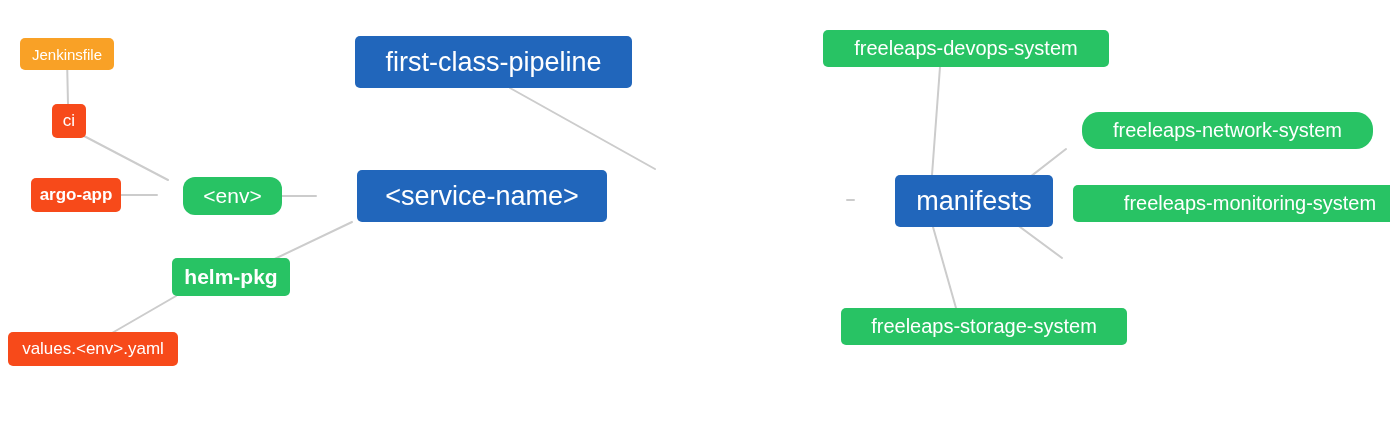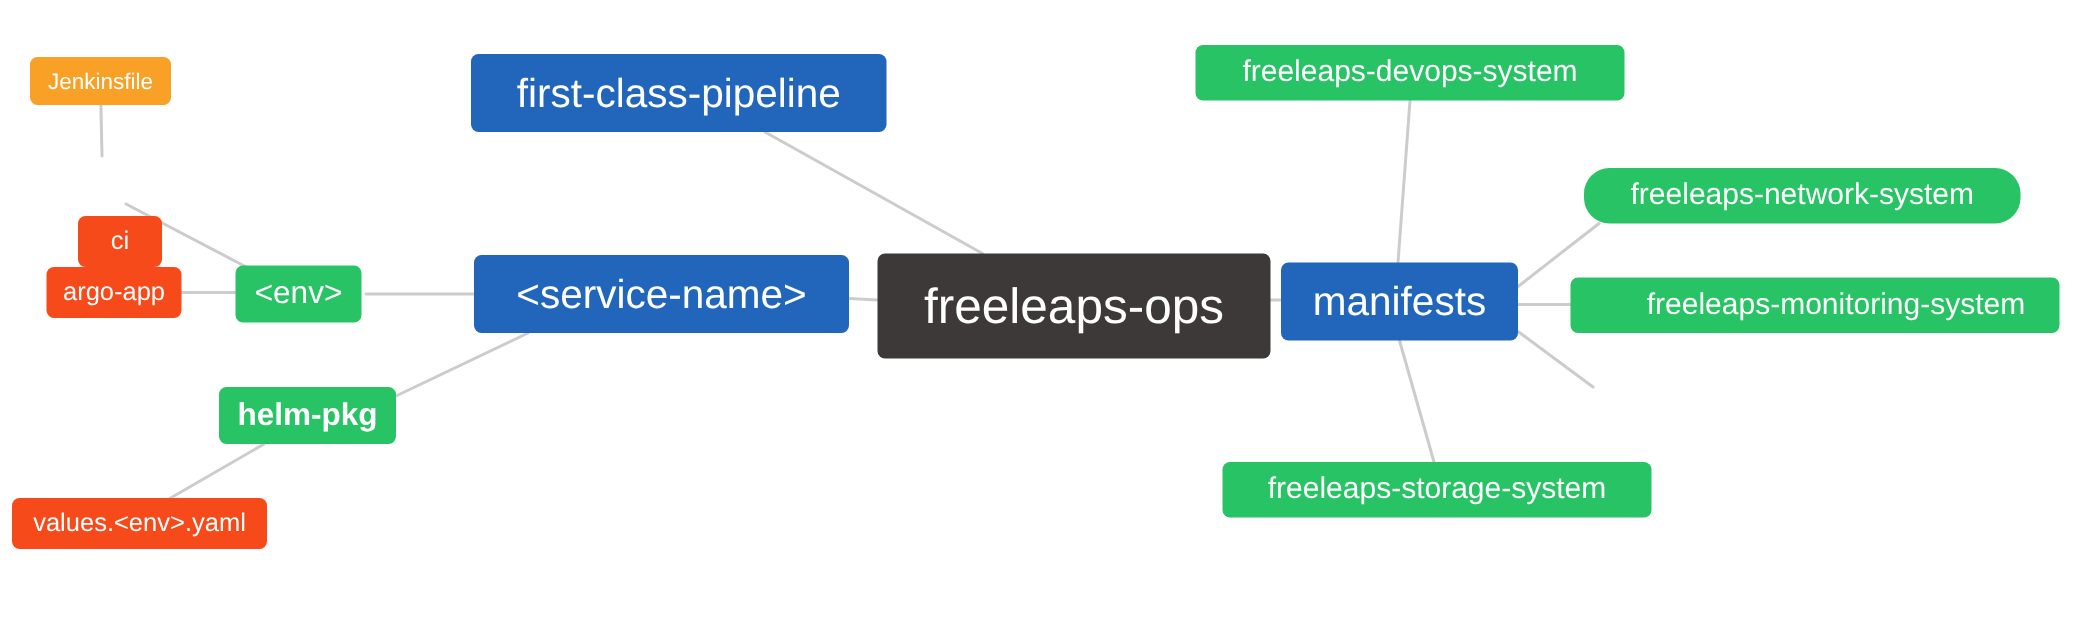--- a/index.html
+++ b/index.html
@@ -29,30 +29,30 @@
     align-items: center;
     justify-content: center;
     color: var(--c-text, #ffffff);
     border-radius: 5px;
     white-space: nowrap;
     box-sizing: border-box;
     cursor: default;
     user-select: none;
   }
   .node.root   { background: var(--c-root, #3d3939); }
-  .node.branch { background: var(--c-branch, #2166bb); }
-  .node.green  { background: var(--c-leaf_green, #28c364); }
+  .node.branch { background: var(--c-branch, #2166bb); margin-left: 41px; }
+  .node.green  { background: var(--c-leaf_green, #28c364); margin-left: 26px; }
   .node.red    { background: var(--c-leaf_red, #f74a1a); }
   .node.orange { background: var(--c-leaf_orange, #f9a126); margin-top: 12px; }
 
   
   #n-jenkinsfile { left: 20px;  top: 26px;  width: 94px;  height: 32px; font-size: 15px; }
-  #n-ci          { left: 52px;  top: 104px; width: 56px;  height: 34px; font-size: 17px; margin-top: 40px; }
-  #n-argo-app    { left: 31px;  top: 178px; width: 90px;  height: 34px; font-size: 17px; }
-  #n-env         { left: 157px; top: 177px; width: 84px;  height: 38px; font-size: 21px; }
+  #n-ci          { left: 52px;  top: 104px; width: 34px;  height: 34px; font-size: 17px; }
+  #n-argo-app    { left: 31px;  top: 178px; width: 90px;  height: 34px; font-size: 17px; font-weight: bold; }
+  #n-env         { left: 157px; top: 177px; width: 99px;  height: 38px; font-size: 21px; border-radius: 12px; }
   #n-helm-pkg    { left: 146px; top: 258px; width: 118px; height: 38px; font-size: 21px; font-weight: bold; }
   #n-values      { left: 8px;   top: 332px; width: 170px; height: 34px; font-size: 17px; }
   #n-pipeline    { left: 314px; top: 36px;  width: 277px; height: 52px; font-size: 27px; }
   #n-service     { left: 316px; top: 170px; width: 250px; height: 52px; font-size: 27px; }
   #n-ops         { left: 585px; top: 169px; width: 262px; height: 70px; font-size: 33px; }
   #n-manifests   { left: 854px; top: 175px; width: 158px; height: 52px; font-size: 27px; }
   #n-devops      { left: 797px; top: 30px;  width: 286px; height: 37px; font-size: 20px; }
   #n-network     { left: 1056px; top: 112px; width: 291px; height: 37px; font-size: 20px; border-radius: 17px; }
   #n-monitoring  { left: 1047px; top: 185px; width: 326px; height: 37px; font-size: 20px; padding-left: 28px; }
   #n-controls    { left: 1059px; top: 257px; width: 288px; height: 37px; font-size: 20px; }
@@ -81,20 +81,19 @@
   </svg>
 
   <div class="node orange" id="n-jenkinsfile">Jenkinsfile</div>
   <div class="node red" id="n-ci">ci</div>
   <div class="node red" id="n-argo-app">argo-app</div>
   <div class="node green" id="n-env">&lt;env&gt;</div>
   <div class="node green" id="n-helm-pkg">helm-pkg</div>
   <div class="node red" id="n-values">values.&lt;env&gt;.yaml</div>
   <div class="node branch" id="n-pipeline">first-class-pipeline</div>
   <div class="node branch" id="n-service">&lt;service-name&gt;</div>
-  <div class="node root" id="n-ops">freeleaps-ops</div>
   <div class="node branch" id="n-manifests">manifests</div>
   <div class="node green" id="n-devops">freeleaps-devops-system</div>
   <div class="node green" id="n-network">freeleaps-network-system</div>
   <div class="node green" id="n-monitoring">freeleaps-monitoring-system</div>
   <div class="node green" id="n-storage">freeleaps-storage-system</div>
 
 </div>
 
 </body></html>

